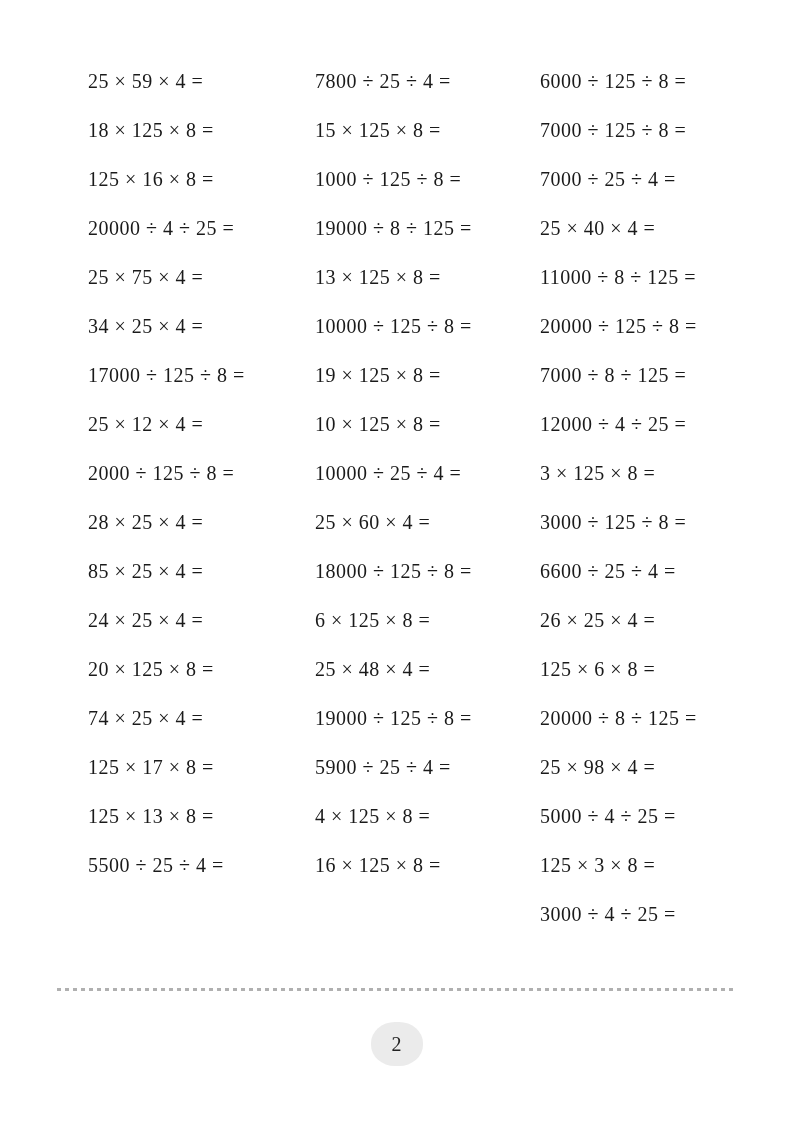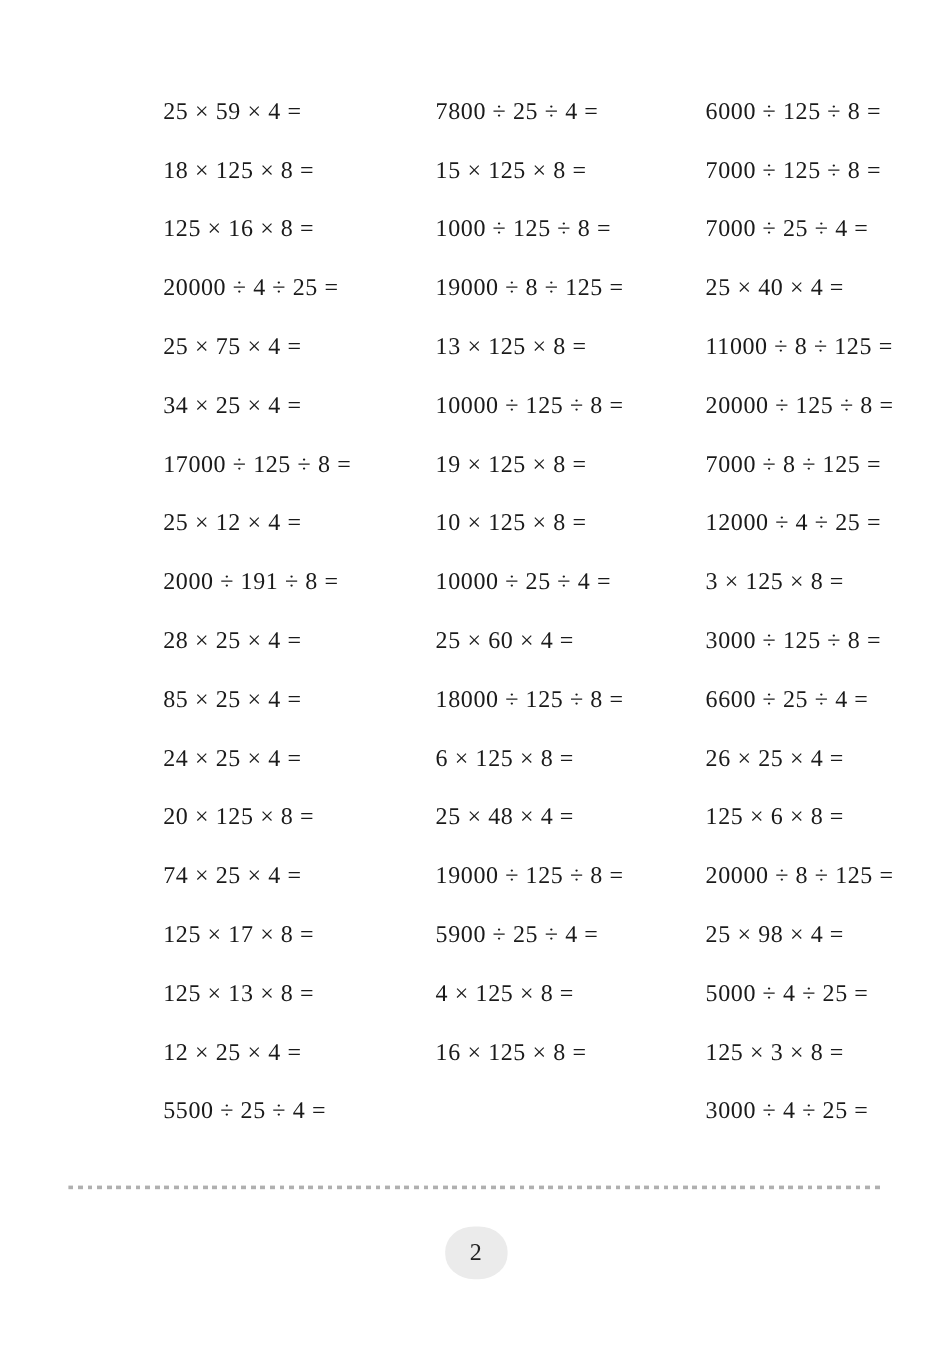--- a/index.html
+++ b/index.html
@@ -17,22 +17,21 @@
     color: #1a1a1a;
   }
   .problems-grid {
     position: absolute;
     top: 57px;
     left: 0;
     width: 793px;
   }
   .col {
     position: absolute;
-    top: 12px;
-    margin-left: 48px;
+    top: 0;
   }
   .col-1 { left: 88px;  width: 227px; }
   .col-2 { left: 315px; width: 225px; }
   .col-3 { left: 540px; width: 253px; }
   .problem {
     height: 49px;
     line-height: 49px;
     font-size: 20px;
     white-space: nowrap;
     letter-spacing: 0.5px;
@@ -73,29 +72,28 @@
   <div class="problems-grid">
     <div class="col col-1">
         <div class="problem">25 × 59 × 4 =</div>
         <div class="problem">18 × 125 × 8 =</div>
         <div class="problem">125 × 16 × 8 =</div>
         <div class="problem">20000 ÷ 4 ÷ 25 =</div>
         <div class="problem">25 × 75 × 4 =</div>
         <div class="problem">34 × 25 × 4 =</div>
         <div class="problem">17000 ÷ 125 ÷ 8 =</div>
         <div class="problem">25 × 12 × 4 =</div>
-        <div class="problem">2000 ÷ 191 ÷ 8 =</div>
+        <div class="problem">2000 ÷ 125 ÷ 8 =</div>
         <div class="problem">28 × 25 × 4 =</div>
         <div class="problem">85 × 25 × 4 =</div>
         <div class="problem">24 × 25 × 4 =</div>
         <div class="problem">20 × 125 × 8 =</div>
         <div class="problem">74 × 25 × 4 =</div>
         <div class="problem">125 × 17 × 8 =</div>
         <div class="problem">125 × 13 × 8 =</div>
-        <div class="problem">12 × 25 × 4 =</div>
         <div class="problem">5500 ÷ 25 ÷ 4 =</div>
       </div>
     <div class="col col-2">
         <div class="problem">7800 ÷ 25 ÷ 4 =</div>
         <div class="problem">15 × 125 × 8 =</div>
         <div class="problem">1000 ÷ 125 ÷ 8 =</div>
         <div class="problem">19000 ÷ 8 ÷ 125 =</div>
         <div class="problem">13 × 125 × 8 =</div>
         <div class="problem">10000 ÷ 125 ÷ 8 =</div>
         <div class="problem">19 × 125 × 8 =</div>

